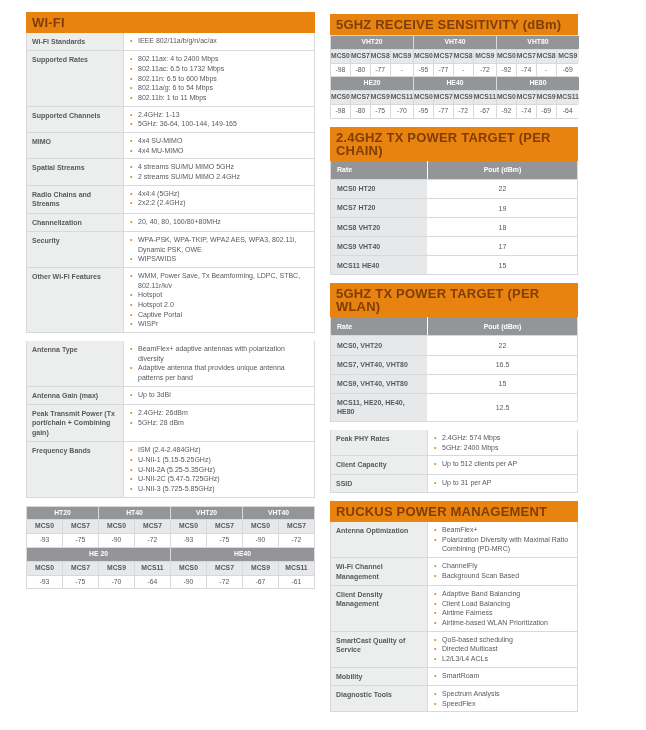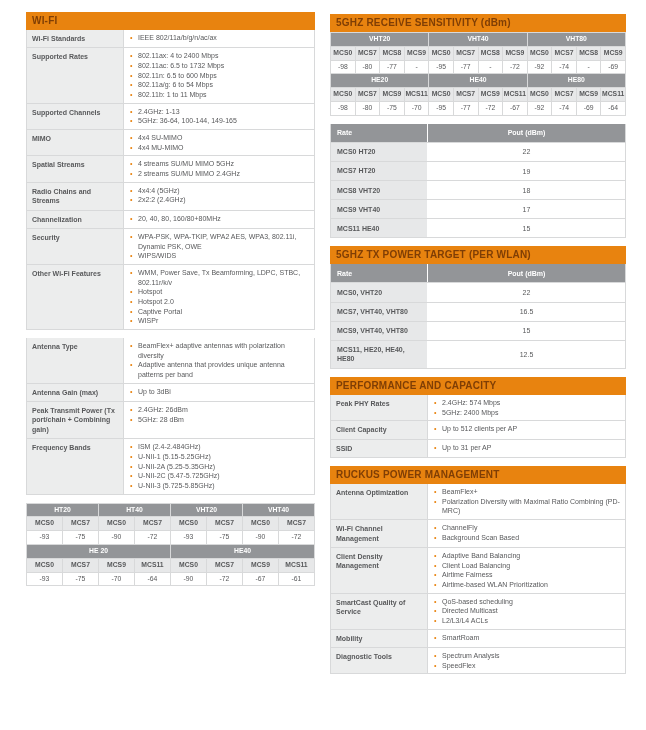--- a/index.html
+++ b/index.html
@@ -10,25 +10,25 @@
     --label-bg:#ECEDED;
     --border:#D8D9DA;
     --text:#58595B;
   }
   *{box-sizing:border-box;margin:0;padding:0;}
   html,body{width:646px;height:730px;background:#fff;overflow:hidden;}
   body{font-family:"Liberation Sans","DejaVu Sans",sans-serif;color:var(--text);}
   .page{width:646px;height:730px;padding:12px 20px 0 26px;display:flex;gap:15px;}
   .col{display:flex;flex-direction:column;}
   .col-left{width:289px;}
-  .col-right{width:296px;padding-top:2px;}
+  .col-right{width:248px;padding-top:2px;}
   section.tbl{margin-bottom:8px;border-bottom:1px solid var(--border);}
   .tbl-head{
     background:var(--orange);color:var(--orange-text);
-    font-size:10px;font-weight:bold;letter-spacing:.2px;
+    font-size:13px;font-weight:bold;letter-spacing:.2px;
     padding:4px 6px;line-height:1;
   }
   
   .spec-body{border-left:1px solid var(--border);border-right:1px solid var(--border);}
   .spec-row{display:flex;border-top:1px solid var(--border);}
   .spec-row:first-child{border-top:none;}
   .spec-label{
     width:97px;flex:0 0 97px;background:var(--label-bg);
     font-size:7px;font-weight:bold;padding:4px 4px 4px 5px;line-height:1.35;
     border-right:1px solid var(--border);
@@ -363,20 +363,21 @@
           <div class="g-cell g-val">-77</div>
           <div class="g-cell g-val">-72</div>
           <div class="g-cell g-val">-67</div>
           <div class="g-cell g-val">-92</div>
           <div class="g-cell g-val">-74</div>
           <div class="g-cell g-val">-69</div>
           <div class="g-cell g-val">-64</div>
         </div>
       </section>
     <section class="tbl">
+        <div class="tbl-head">2.4GHZ TX POWER TARGET (PER CHAIN)</div>
         <div class="rate-row head">
           <div class="rate-label">Rate</div>
           <div class="rate-value">Pout (dBm)</div>
         </div>
         <div class="rate-row">
           <div class="rate-label">MCS0 HT20</div>
           <div class="rate-value">22</div>
         </div>
         <div class="rate-row">
           <div class="rate-label">MCS7 HT20</div>
@@ -412,21 +413,20 @@
         <div class="rate-row">
           <div class="rate-label">MCS9, VHT40, VHT80</div>
           <div class="rate-value">15</div>
         </div>
         <div class="rate-row">
           <div class="rate-label">MCS11, HE20, HE40, HE80</div>
           <div class="rate-value">12.5</div>
         </div>
       </section>
     <section class="tbl">
-        <div class="tbl-head">PERFORMANCE AND CAPACITY</div>
         <div class="spec-body">
           <div class="spec-row">
             <div class="spec-label">Peak PHY Rates</div>
             <div class="spec-items">
               <div class="bullet-line">
                 <span class="bullet">•</span>
                 <span class="bullet-text">2.4GHz: 574 Mbps</span>
               </div>
               <div class="bullet-line">
                 <span class="bullet">•</span>

